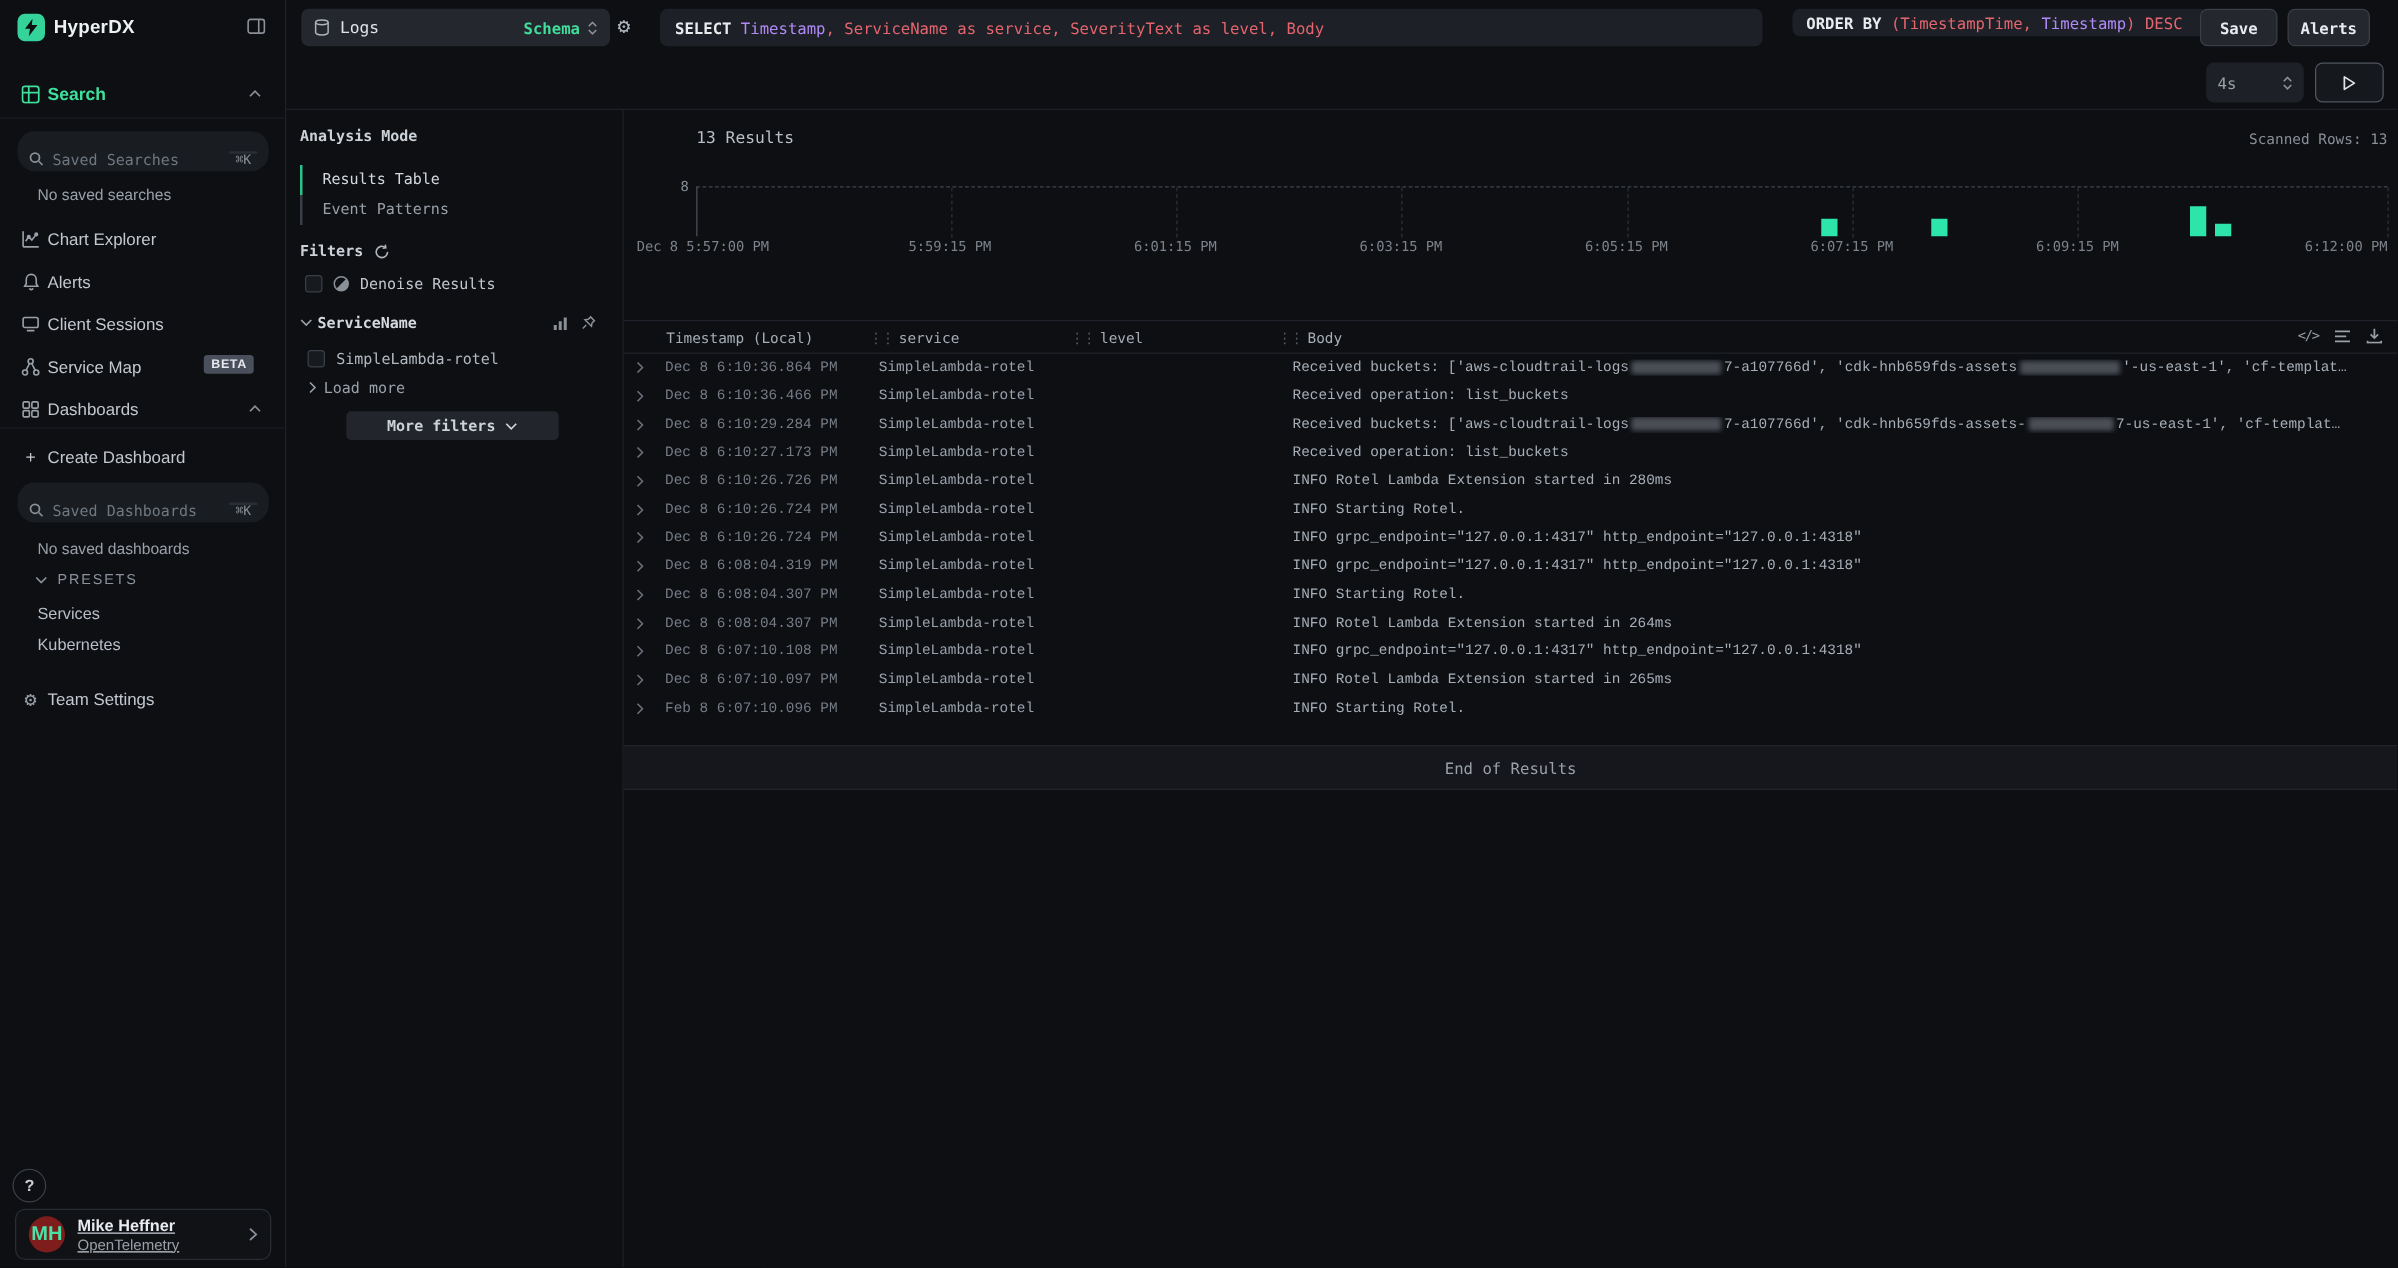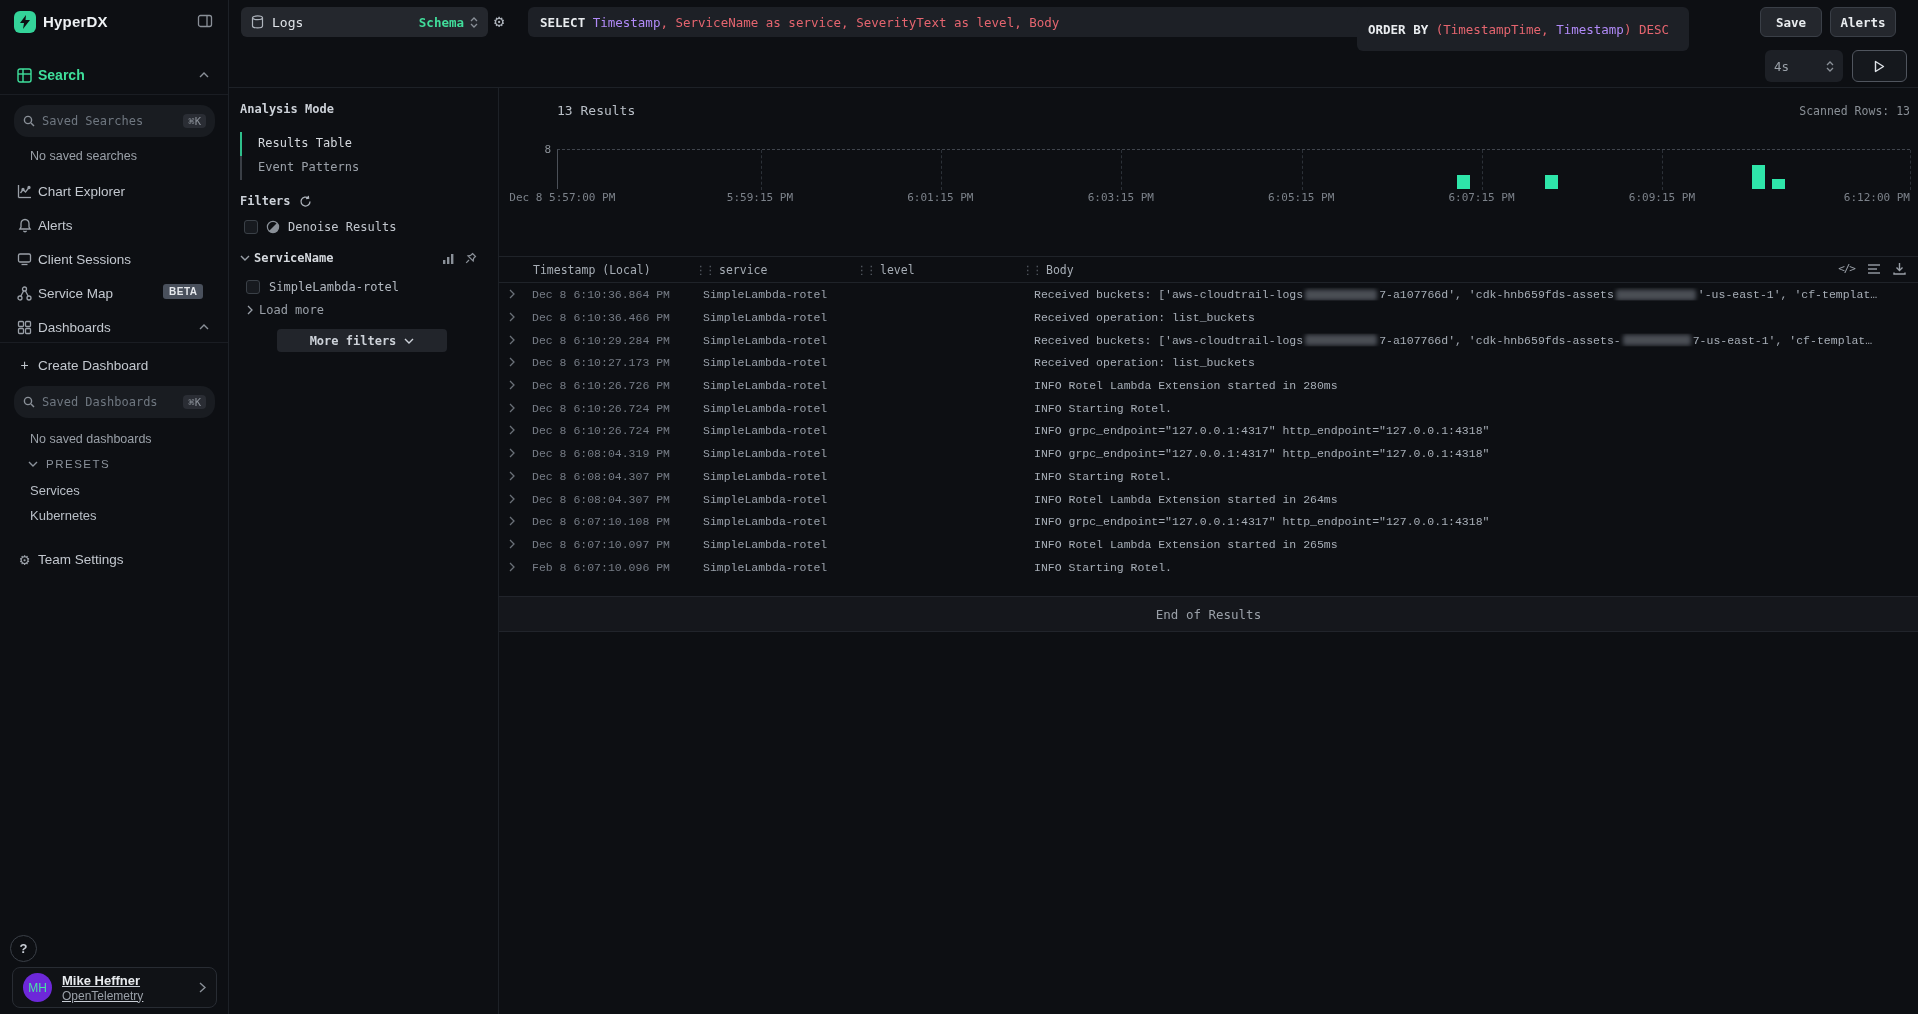--- a/index.html
+++ b/index.html
@@ -21,21 +21,21 @@
   #logo-badge { left:14px; top:11px; width:22px; height:22px; border-radius:6px; background:#34d399;
                 display:flex; align-items:center; justify-content:center; }
   #logo-text { left:43px; top:13px; font-family:"Liberation Sans",sans-serif; font-weight:bold;
                font-size:15px; color:#eef1f4; letter-spacing:.2px; }
   #collapse-btn { left:197px; top:13px; color:#8a9098; }
   #logs-box { left:241px; top:7px; width:247px; height:30px; padding:0 10px; }
   #logs-label { margin-left:8px; font-size:13px; color:#dfe3e8; }
   #schema-label { margin-left:auto; font-size:12.5px; font-weight:bold; color:#41dd9b; }
   #gear-btn { left:494px; top:11px; font-size:17px; color:#aeb4bc; }
   #select-box { left:528px; top:7px; width:882px; height:30px; padding:0 12px; font-size:12.5px; }
-  #orderby-box { left:1357px; top:7px; width:332px; height:44px; padding:0 11px; font-size:12.5px; }
+  #orderby-box { left:1434px; top:7px; width:332px; height:22px; padding:0 11px; font-size:12.5px; }
   .tok-kw { color:#e9ecef; font-weight:bold; }
   .tok-violet { color:#b18af8; }
   .tok-salmon { color:#e5656f; }
   .btn { justify-content:center; border:1px solid #3a3f47; font-weight:bold; font-size:12.5px; color:#e9ecef; cursor:pointer; }
   #save-btn { left:1760px; top:7px; width:62px; height:30px; }
   #alerts-btn { left:1830px; top:7px; width:66px; height:30px; }
 
   
   #search-input { left:241px; top:50px; width:1149px; height:32px; padding:0 12px; }
   #search-placeholder { font-size:13px; color:#6f7780; }
@@ -51,38 +51,38 @@
   #play-btn { left:1852px; top:50px; width:55px; height:32px; background:#15181d;
               border:1px solid #50555e; border-radius:6px; display:flex; align-items:center; justify-content:center; }
 
   
   .side-item { position:absolute; left:0; width:228px; height:26px; display:flex; align-items:center; cursor:pointer; }
   .side-item .ic { position:absolute; left:16px; width:17px; display:flex; justify-content:center; }
   .side-item .lbl { position:absolute; left:38px; font-family:"Liberation Sans",sans-serif; font-size:13.5px; color:#c3c8cf; }
   #search-section .lbl { color:#3fe09c; font-weight:bold; font-size:14px; }
   .side-divider { position:absolute; left:0; width:228px; height:1px; background:#1a1d23; }
   .pill { position:absolute; left:14px; width:201px; height:27px; border-radius:14px; background:#191c21;
-          display:flex; align-items:center; padding:16px 9px; }
+          display:flex; padding:16px 9px; }
   .pill .ph { font-size:12px; color:#6f7780; margin-left:7px; }
   .kbd { margin-left:auto; background:#2a2d34; border-radius:4px; font-size:10.5px; color:#8a9098; padding:1px 5px; }
   .side-note { position:absolute; left:30px; font-family:"Liberation Sans",sans-serif; font-size:12.5px; color:#9aa0a8; }
   .badge-beta { position:absolute; left:163px; top:4px; background:#49505c; color:#e6e9ed;
                 font-family:"Liberation Sans",sans-serif; font-size:10px; font-weight:bold;
                 padding:2px 6px; border-radius:3px; letter-spacing:.5px; }
   .chev-right-pos { position:absolute; left:199px; }
   #presets-row { position:absolute; left:28px; display:flex; gap:8px; align-items:center; }
   #presets-label { font-family:"Liberation Sans",sans-serif; font-size:11.5px; letter-spacing:1.5px; color:#8b929b; }
   .preset-item { position:absolute; left:30px; font-family:"Liberation Sans",sans-serif; font-size:13px; color:#b9bfc7; cursor:pointer; }
   #help-btn { left:10px; top:935px; width:27px; height:27px; border:1px solid #3a3f47; border-radius:50%;
               display:flex; align-items:center; justify-content:center; font-family:"Liberation Sans",sans-serif;
               font-size:13px; font-weight:bold; color:#c9ced6; }
   #user-card { left:12px; top:967px; width:205px; height:41px; border:1px solid #282c33; border-radius:8px;
                background:#101216; display:flex; align-items:center; padding:0 10px; cursor:pointer; }
-  #user-avatar { width:29px; height:29px; border-radius:50%; background:#6d28d9; color:#4ae3a5;
-                 font-family:"Liberation Sans",sans-serif; font-size:12px; font-weight:normal;
+  #user-avatar { width:29px; height:29px; border-radius:50%; background:#7f1d1d; color:#4ae3a5;
+                 font-family:"Liberation Sans",sans-serif; font-size:16px; font-weight:bold;
                  display:flex; align-items:center; justify-content:center; }
   #user-meta { margin-left:10px; font-family:"Liberation Sans",sans-serif;text-decoration:underline; }
   #user-name { font-size:13px; font-weight:bold; color:#e8ebef; }
   #user-org { font-size:12px; color:#9aa0a8; margin-top:1px; }
   #user-chevron { margin-left:auto; }
 
   
   .fp-head { position:absolute; font-size:12px; font-weight:bold; color:#ccd1d8; }
   #mode-rail-active { left:240px; top:132px; width:2px; height:24px; background:#2fbf8b; }
   #mode-rail { left:240px; top:156px; width:2px; height:24px; background:#3a3f46; }

